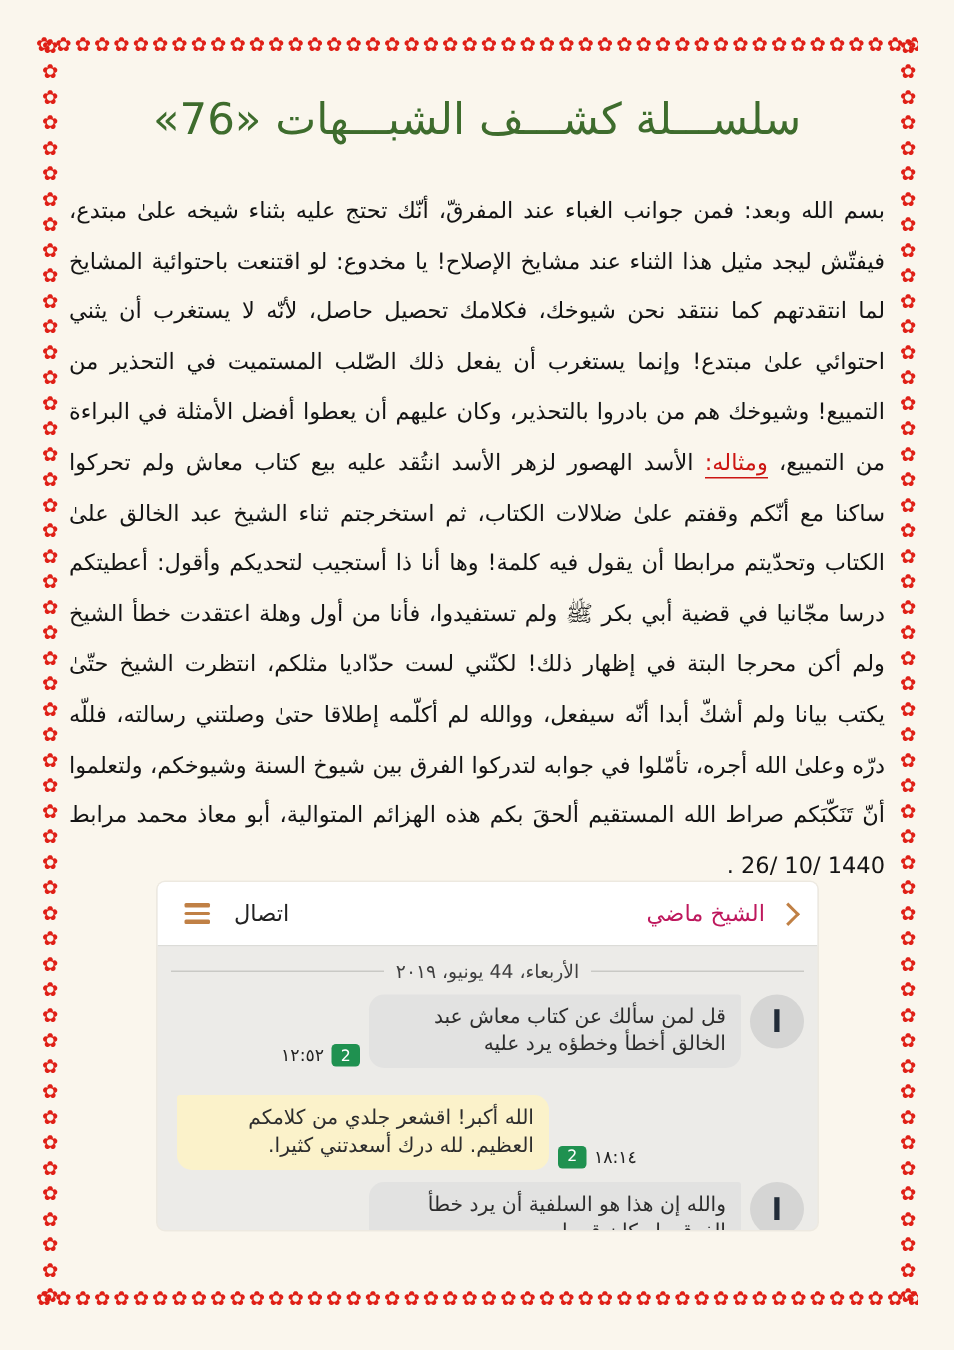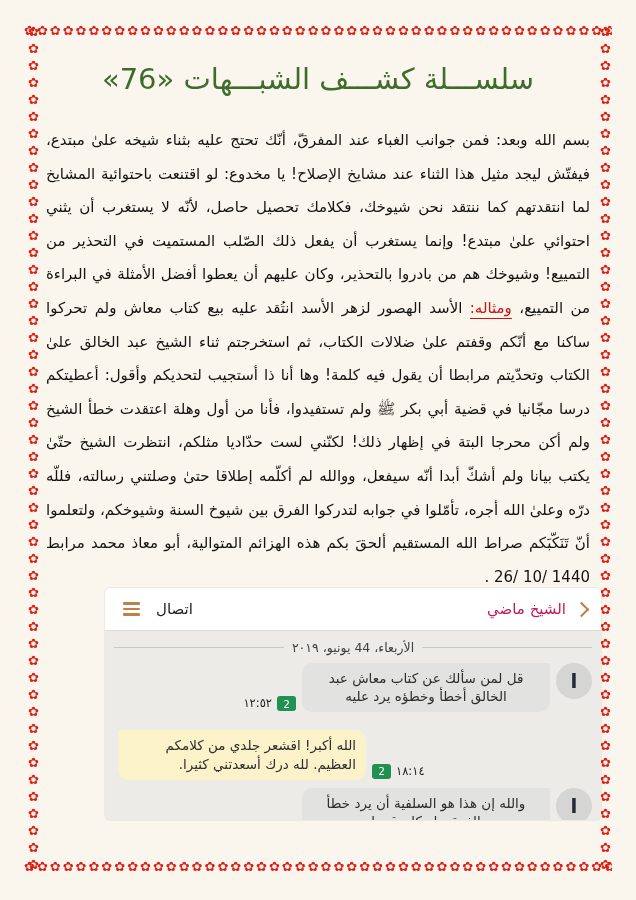--- a/index.html
+++ b/index.html
@@ -30,21 +30,21 @@
     color:var(--text,#141414);font-size:15px;line-height:33.6px;
   }
   .body-text .hl{
     color:var(--highlight,#cc1512);
     border-bottom:1.5px solid var(--highlight,#cc1512);
     padding-bottom:1px;
   }
 
   
   .chat-card{
-    position:absolute;left:105px;top:588px;width:496px;height:232px;
+    position:absolute;left:105px;top:588px;width:440px;height:232px;
     background:var(--chat-bg,#ecebe8);border-radius:5px;overflow:hidden;
     box-shadow:0 0 0 1px rgba(0,0,0,.05);
   }
   .chat-header{
     height:42px;background:var(--header-bg,#fff);border-bottom:1px solid #dcdcd8;
     display:flex;align-items:center;padding:0 12px 0 18px;
   }
   .menu-icon{display:flex;flex-direction:column;gap:3px;cursor:pointer;}
   .menu-icon i{display:block;width:17px;height:2.4px;background:var(--accent,#c08045);border-radius:1px;}
   .call-label{margin-left:16px;font-size:15px;color:#222;}
@@ -59,21 +59,21 @@
   .date-divider .date-text{font-size:12.5px;color:#3f3f3f;direction:rtl;white-space:nowrap;}
 
   .msg-row{display:flex;align-items:flex-start;gap:6px;margin-bottom:8px;}
   .msg-row.incoming{justify-content:flex-end;}
   .msg-row.outgoing{justify-content:flex-start;padding-left:4px;}
   .bubble{
     max-width:228px;padding:6px 10px 7px 10px;border-radius:10px;
     font-size:13.5px;line-height:1.35;color:#2d2d2d;direction:rtl;text-align:right;
     position:relative;
   }
-  .bubble.in{background:var(--incoming-bubble,#e2e2e1);border-top-right-radius:2px;text-align:center;}
+  .bubble.in{background:var(--incoming-bubble,#e2e2e1);border-top-right-radius:2px;}
   .bubble.out{background:var(--outgoing-bubble,#fbf2ca);border-top-left-radius:2px;margin-top:10px;}
   .avatar{
     width:36px;height:36px;border-radius:50%;background:var(--avatar-bg,#d5d5d4);
     display:flex;align-items:center;justify-content:center;flex:0 0 auto;
     color:var(--avatar-letter,#222c38);font-size:20px;font-weight:bold;
   }
   .meta{align-self:flex-end;display:flex;align-items:flex-start;gap:5px;margin-bottom:1px;}
   .badge{
     min-width:15px;height:15px;border-radius:3px;background:var(--badge,#1f9150);
     color:#fff;font-size:10.5px;display:flex;align-items:center;justify-content:center;

